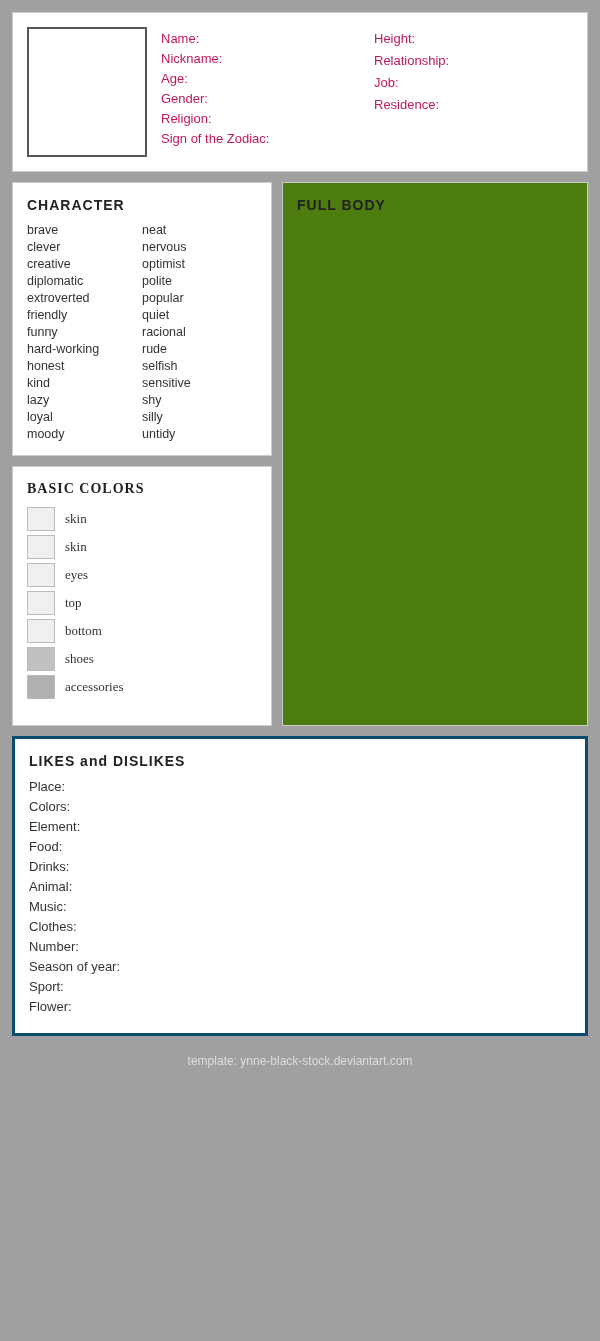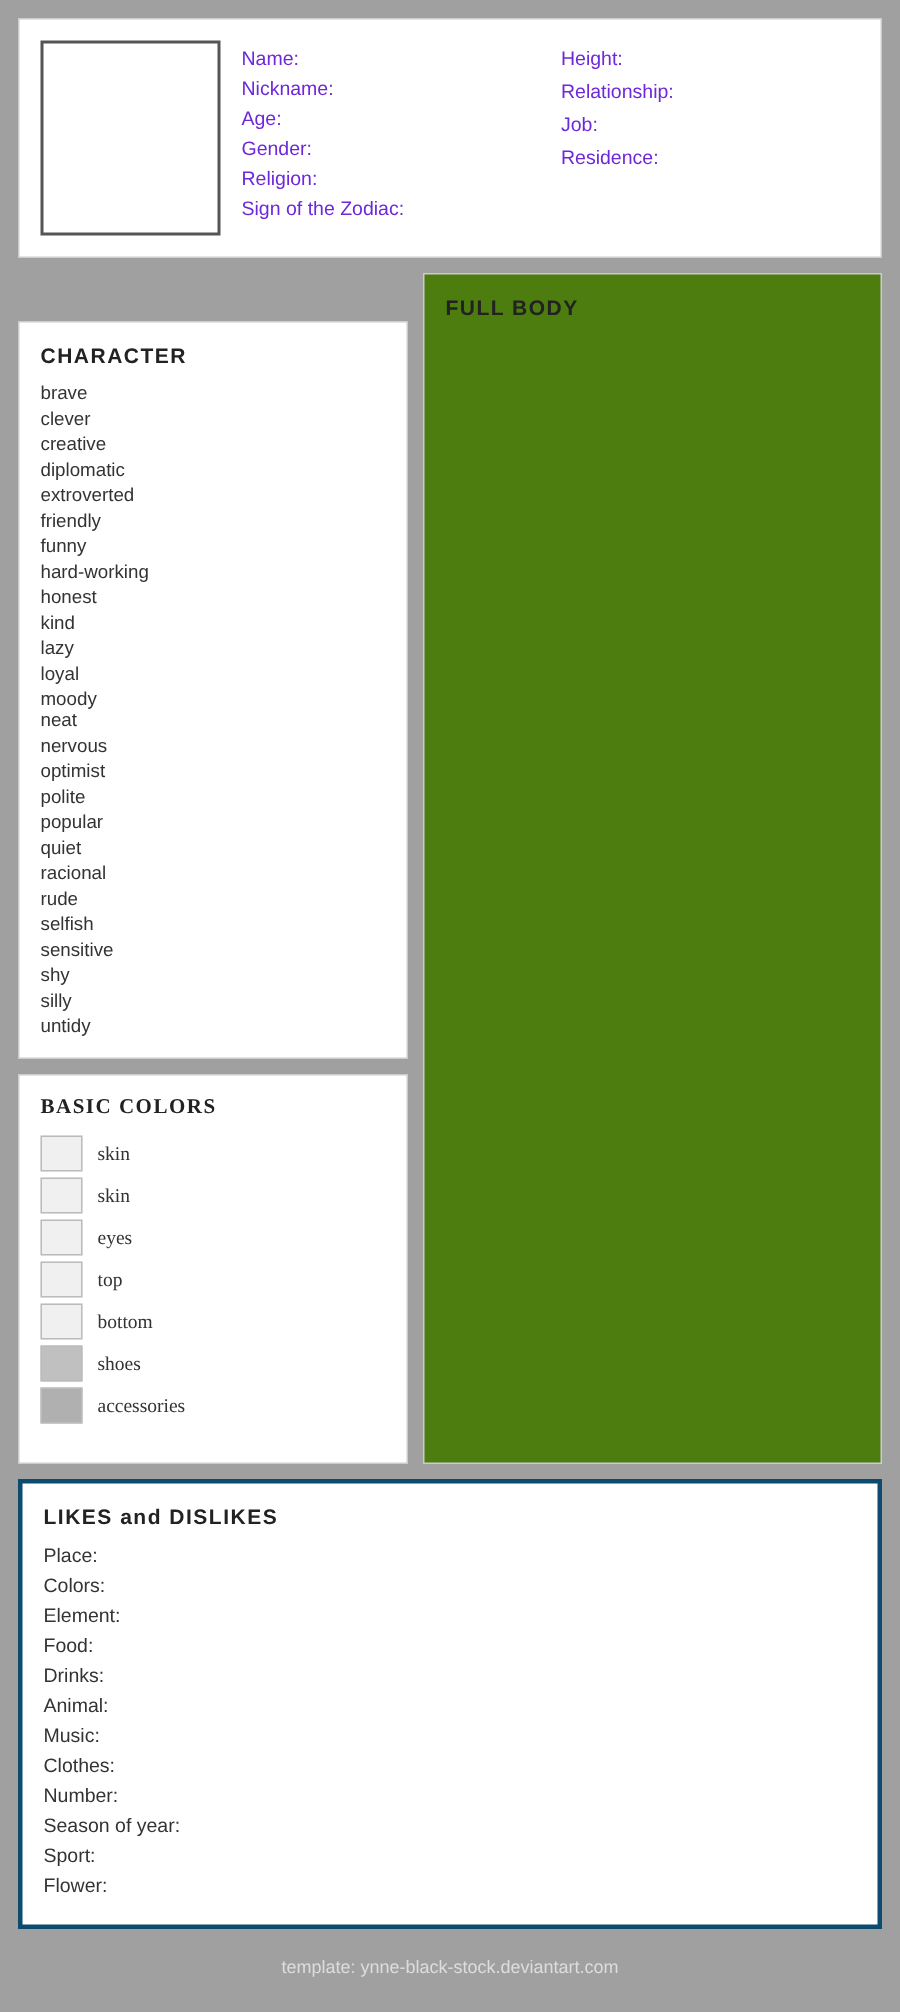--- a/index.html
+++ b/index.html
@@ -45,39 +45,39 @@
     }
     .info-right {
       display: flex;
       flex-direction: column;
       gap: 7px;
       flex: 1;
       padding-top: 4px;
     }
     .info-row {
       font-size: 13px;
-      color: #6d28d9;
+      color: #be185d;
     }
 
     
     .character-card {
       flex: 0 0 260px;
       background: #fff;
       border: 1px solid #ccc;
       padding: 14px;
     }
     .character-card .section-title {
       font-size: 14px;
       font-weight: bold;
       letter-spacing: 1px;
       margin-bottom: 10px;
     }
     .character-traits {
       display: flex;
-      flex-direction: column;
+      flex-direction: row;
       gap: 0;
     }
     .traits-col {
       display: flex;
       flex-direction: column;
       gap: 3px;
       flex: 1;
     }
     .trait {
       font-size: 12.5px;
@@ -142,21 +142,20 @@
     .mid-section {
       display: flex;
       flex-direction: row;
       gap: 10px;
     }
     .left-col {
       display: flex;
       flex-direction: column;
       gap: 10px;
       flex: 0 0 260px;
-      margin-top: 32px;
     }
 
     
     .likes-card {
       background: #fff;
       border: 3px solid #0c4a6e;
       padding: 14px;
     }
     .likes-card .section-title {
       font-size: 14px;

